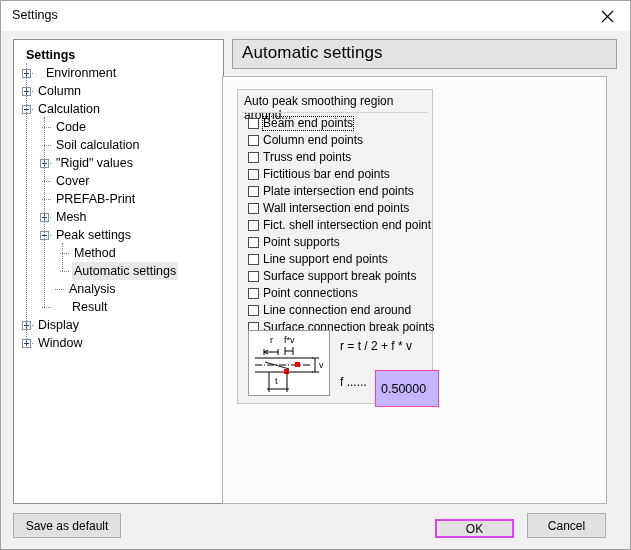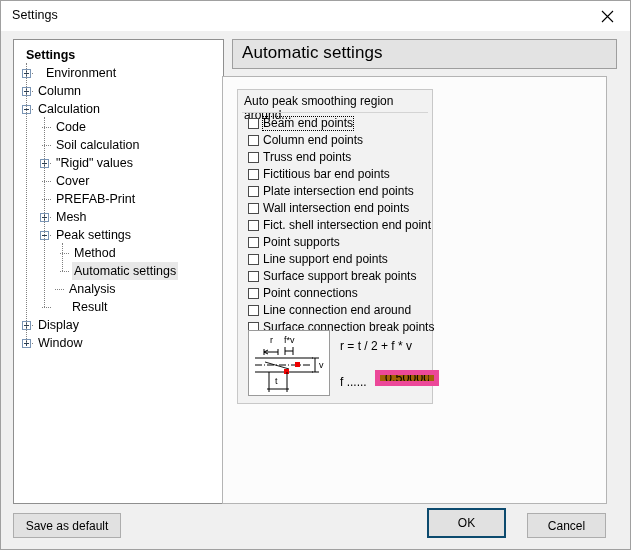--- a/index.html
+++ b/index.html
@@ -274,23 +274,23 @@
     top: 45px;
     font-size: 12px;
     color: #000000;
     white-space: nowrap;
   }
   .f-input {
     position: absolute;
     left: 127px;
     top: 40px;
     width: 64px;
-    height: 16px;
-    background: #a16207;
-    border: 5px solid #ec4899;
+    height: 37px;
+    background: #c4b5fd;
+    border: 1px solid #ec4899;
     box-sizing: border-box;
     font-family: "Liberation Sans", sans-serif;
     font-size: 12.5px;
     color: #000000;
     padding: 0 5px;
     line-height: 18px;
     outline: none;
   }
 
   
@@ -308,25 +308,25 @@
     cursor: default;
     padding: 0;
   }
   .btn-save {
     left: 12px;
     bottom: 11px;
     width: 108px;
     height: 25px;
   }
   .btn-ok {
-    right: 124px;
+    right: 116px;
     bottom: 11px;
     width: 79px;
-    height: 30px;
-    border: 2px solid #0c4a6e;
+    height: 19px;
+    border: 2px solid #d946ef;
   }
   .btn-cancel {
     right: 24px;
     bottom: 11px;
     width: 79px;
     height: 25px;
   }
 </style>
 </head>
 <body>

